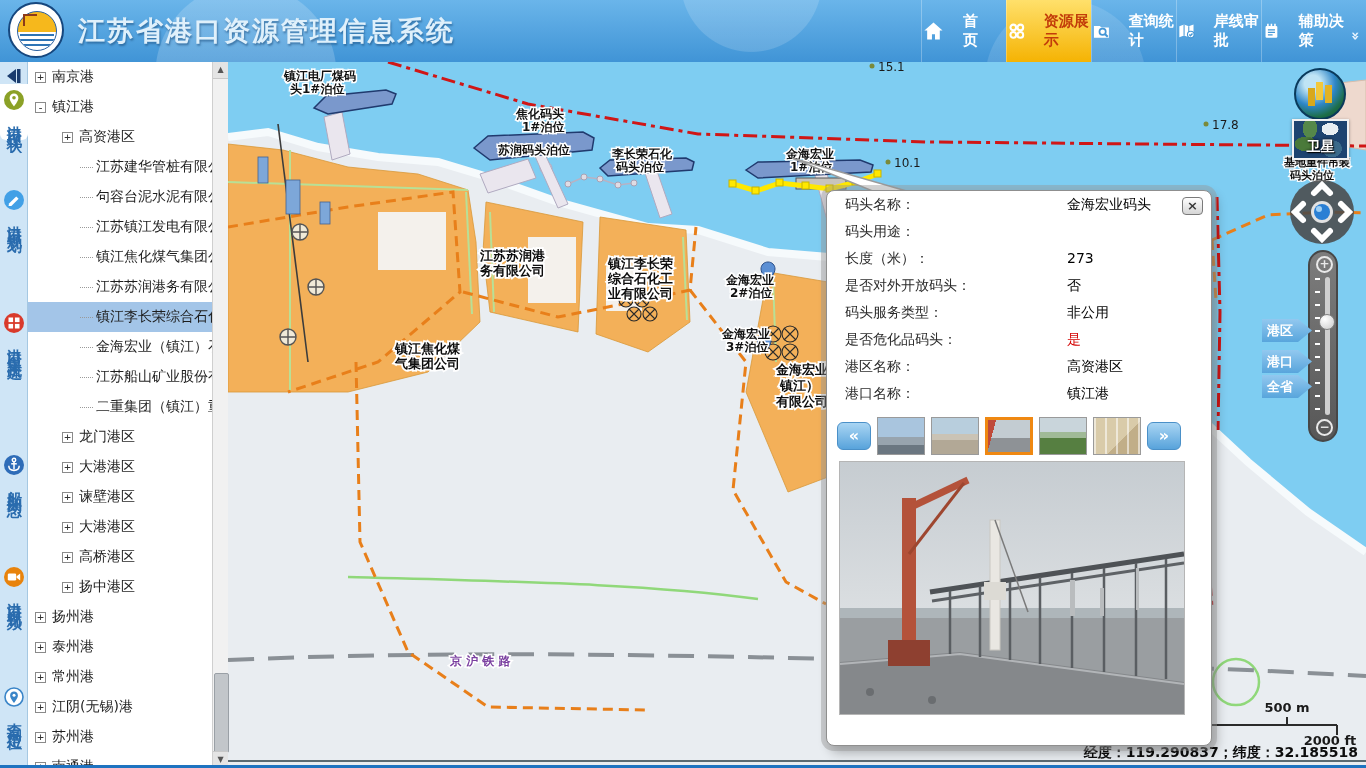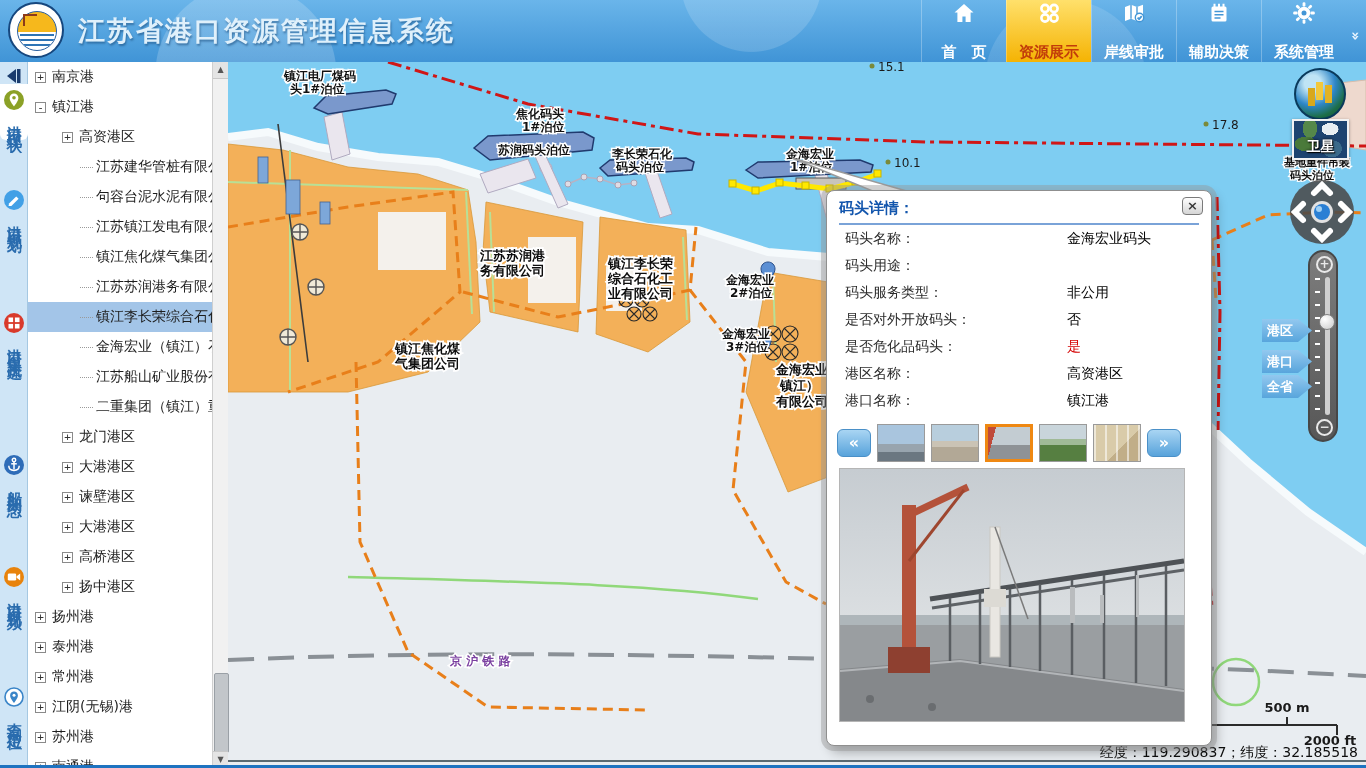--- a/index.html
+++ b/index.html
@@ -17,21 +17,21 @@
   .logo-inner{position:absolute;left:7px;top:7px;width:38px;height:38px;border-radius:50%;
     border:1px solid #2a5f9e;overflow:hidden;
     background:linear-gradient(180deg,#f6b81c 0 52%,#ffffff 52%);}
   .logo-inner:after{content:"";position:absolute;left:2px;top:22px;width:34px;height:12px;
     background:repeating-linear-gradient(180deg,#2e74b5 0 2px,transparent 2px 5px);}
   .logo-crane{position:absolute;left:13px;top:10px;width:12px;height:10px;
     border-left:2px solid #8a3a1a;border-top:2px solid #8a3a1a;}
   .title{position:absolute;left:78px;top:13px;font-size:27px;font-weight:bold;color:#dff0fb;
     letter-spacing:2px;text-shadow:1px 2px 2px rgba(26,74,122,.55);}
   .nav{position:absolute;right:20px;top:0;height:62px;display:flex;}
-  .nav-item{width:84px;height:62px;display:flex;flex-direction:column;align-items:center;
+  .nav-item{width:84px;height:62px;display:flex;flex-direction:row;align-items:center;
     justify-content:center;gap:18px;color:#fff;font-size:15px;font-weight:bold;
     border-left:1px solid rgba(255,255,255,.28);cursor:pointer;}
   .nav-item svg{width:24px;height:24px;display:block;}
   .nav-item.active{background:linear-gradient(180deg,#ffe06b,#f5b303);color:#c23c0a;}
   .nav-collapse{position:absolute;right:0;top:0;width:20px;height:62px;display:flex;
     align-items:flex-start;justify-content:center;padding-top:28px;box-sizing:border-box;
     color:#eaf5ff;font-size:14px;font-weight:bold;cursor:pointer;}
   .nav-collapse span{display:inline-block;transform:rotate(90deg);}
   
   .sidebar{position:absolute;left:0;top:62px;width:28px;height:706px;background:#cfe5f6;
@@ -103,21 +103,21 @@
     background:radial-gradient(circle at 35% 30%,#ffffff,#c9c9c9);border:1px solid #808080;
     box-sizing:border-box;cursor:pointer;}
   .lvlbtns{position:absolute;left:1262px;top:319px;z-index:15;font-family:Liberation Serif, serif;}
   .lvlbtn{width:50px;height:23px;margin-bottom:8px;color:#fff;font-size:13px;font-weight:bold;
     display:flex;align-items:center;padding-left:5px;box-sizing:border-box;cursor:pointer;
     background:linear-gradient(180deg,#92c8ef,#58a5dc);
     clip-path:polygon(0 0,72% 0,100% 50%,72% 100%,0 100%);}
   .lvlbtn:nth-of-type(2){margin-bottom:2px;}
   .scalebar{position:absolute;left:1180px;top:695px;width:180px;height:52px;z-index:8;}
   .coords{position:absolute;left:1046px;top:744px;width:312px;text-align:right;font-size:14px;
-    font-weight:400;color:#0d0d0d;z-index:8;}
+    font-weight:700;color:#0d0d0d;z-index:8;}
   .win-bottom{position:absolute;left:0;top:765px;width:1366px;height:3px;background:#1e73c0;z-index:45;}
   
   .callout{position:absolute;left:780px;top:150px;z-index:19;}
   .popup{position:absolute;left:826px;top:190px;width:386px;height:556px;background:#fff;
     border:1px solid #8f8f8f;border-radius:8px;z-index:20;box-sizing:border-box;
     box-shadow:0 0 0 5px rgba(150,150,150,.42),4px 6px 12px rgba(0,0,0,.3);}
   .popup-title{margin:8px 12px 0;padding-bottom:5px;color:#1356ad;font-size:15px;font-weight:bold;
     border-bottom:2px solid #7aa3d8;}
   .popup-close{position:absolute;top:6px;right:8px;width:21px;height:18px;border:1px solid #7a7a7a;
     border-radius:4px;background:linear-gradient(#fefefe,#d6d6d6);color:#3a3a3a;font-size:13px;
@@ -165,53 +165,42 @@
             <circle cx="8" cy="7.5" r="3.6"></circle>
             <circle cx="17" cy="7.5" r="3.6"></circle>
             <circle cx="8" cy="17" r="3.6"></circle>
             <circle cx="17" cy="17" r="3.6"></circle>
           </g>
         </svg>
       <span>资源展示</span>
     </div>
     <div class="nav-item">
       <svg viewBox="0 0 24 24">
+          <path d="M2.5 5.5h7.5l2 2h9.5v13h-19z" fill="#fff"></path>
+          <circle cx="13.5" cy="13" r="4" fill="none" stroke="#4396d6" stroke-width="2.2"></circle>
+          <line x1="16.4" y1="15.9" x2="20" y2="19.4" stroke="#4396d6" stroke-width="2.6"></line>
+        </svg>
+      <span>查询统计</span>
+    </div>
+    <div class="nav-item">
+      <svg viewBox="0 0 24 24">
           <path d="M3 6l6-2.2 6 2.2 6-2.2v14l-6 2.2-6-2.2-6 2.2z" fill="#fff"></path>
           <path d="M9 3.8v14M15 6v14" stroke="#4396d6" stroke-width="1.3"></path>
           <circle cx="17.5" cy="16.5" r="4.2" fill="#fff" stroke="#4396d6" stroke-width="1.4"></circle>
           <path d="M15.6 16.6l1.5 1.5 2.6-3" stroke="#4396d6" stroke-width="1.8" fill="none"></path>
         </svg>
       <span>岸线审批</span>
     </div>
     <div class="nav-item">
       <svg viewBox="0 0 24 24">
           <rect x="4.5" y="5.5" width="15" height="15" rx="1.5" fill="#fff"></rect>
           <path d="M7.5 2.8v4.4M12 2.8v4.4M16.5 2.8v4.4" stroke="#fff" stroke-width="2"></path>
           <path d="M7.5 10.5h9M7.5 13.8h9M7.5 17h6" stroke="#4396d6" stroke-width="1.6"></path>
         </svg>
       <span>辅助决策</span>
-    </div>
-    <div class="nav-item">
-      <svg viewBox="0 0 24 24">
-          <g fill="#fff">
-            <circle cx="12" cy="12" r="6.2"></circle>
-            <g>
-              <rect x="10.6" y="1.2" width="2.8" height="4.4" rx="1.2"></rect>
-              <rect x="10.6" y="18.4" width="2.8" height="4.4" rx="1.2"></rect>
-              <rect x="10.6" y="1.2" width="2.8" height="4.4" rx="1.2" transform="rotate(90 12 12)"></rect>
-              <rect x="10.6" y="18.4" width="2.8" height="4.4" rx="1.2" transform="rotate(90 12 12)"></rect>
-              <rect x="10.6" y="1.2" width="2.8" height="4.4" rx="1.2" transform="rotate(45 12 12)"></rect>
-              <rect x="10.6" y="18.4" width="2.8" height="4.4" rx="1.2" transform="rotate(45 12 12)"></rect>
-              <rect x="10.6" y="1.2" width="2.8" height="4.4" rx="1.2" transform="rotate(-45 12 12)"></rect>
-              <rect x="10.6" y="18.4" width="2.8" height="4.4" rx="1.2" transform="rotate(-45 12 12)"></rect>
-            </g>
-          </g>
-          <circle cx="12" cy="12" r="2.5" fill="#4396d6"></circle>
-        </svg>
-      <span>系统管理</span>
     </div>
   </div>
   <div class="nav-collapse">
       <span>»</span>
     </div>
 </div>
 
 <div class="sidebar">
   <div class="side-back">
     <svg viewBox="0 0 22 20">
@@ -627,42 +616,45 @@
   <line x1="0" y1="699" x2="1138" y2="699" stroke="#5a6a72" stroke-width="2"></line>
 </svg>
 </div>
 
 <svg class="callout" width="140" height="46">
   <polygon points="12,8 95,42 130,42" fill="#fff" stroke="#9a9a9a" stroke-width="1.5"></polygon>
 </svg>
 
 <div class="popup">
   <div class="popup-close">×</div>
-  <div class="popup-title">码头详情：</div>
   <div class="fields">
 
       <div class="frow">
         <span class="lab">码头名称：</span>
         <span class="val">金海宏业码头</span>
       </div>
 
       <div class="frow">
         <span class="lab">码头用途：</span>
         <span class="val"></span>
       </div>
 
+      <div class="frow">
+        <span class="lab">长度（米）：</span>
+        <span class="val">273</span>
+      </div>
+
+      <div class="frow">
+        <span class="lab">是否对外开放码头：</span>
+        <span class="val">否</span>
+      </div>
 
       <div class="frow">
         <span class="lab">码头服务类型：</span>
         <span class="val">非公用</span>
-      </div>
-
-      <div class="frow">
-        <span class="lab">是否对外开放码头：</span>
-        <span class="val">否</span>
       </div>
 
       <div class="frow">
         <span class="lab">是否危化品码头：</span>
         <span class="val red">是</span>
       </div>
 
       <div class="frow">
         <span class="lab">港区名称：</span>
         <span class="val">高资港区</span>

